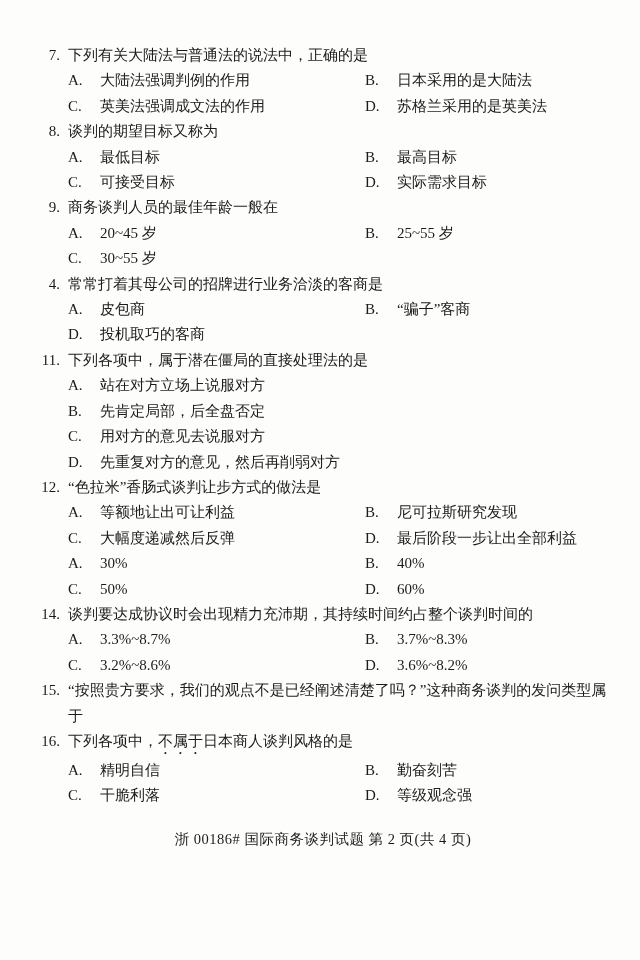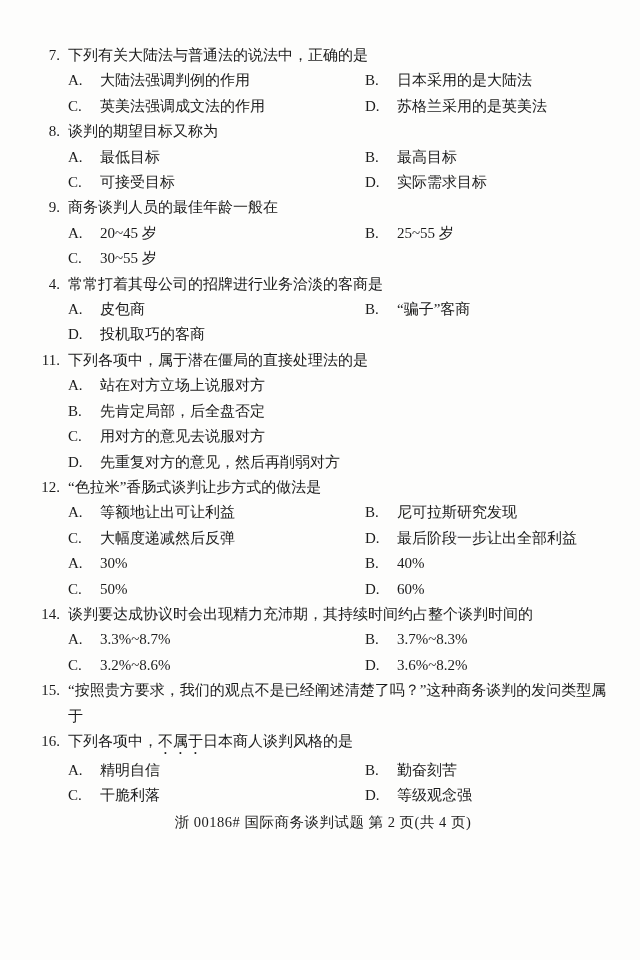--- a/index.html
+++ b/index.html
@@ -58,21 +58,21 @@
   }
   .emph {
     -webkit-text-emphasis: dot #1b1b1b;
     -webkit-text-emphasis-position: under left;
     text-emphasis: dot #1b1b1b;
     text-emphasis-position: under left;
   }
   .footer {
     text-align: center;
     font-size: 14.5px;
-    margin-top: 1px;
+    margin-top: 18px;
     letter-spacing: 0.5px;
   }
 </style>
 </head>
 <body>
 
 <main class="page">
   <section>
   <div class="q">
     <div class="q-head">

